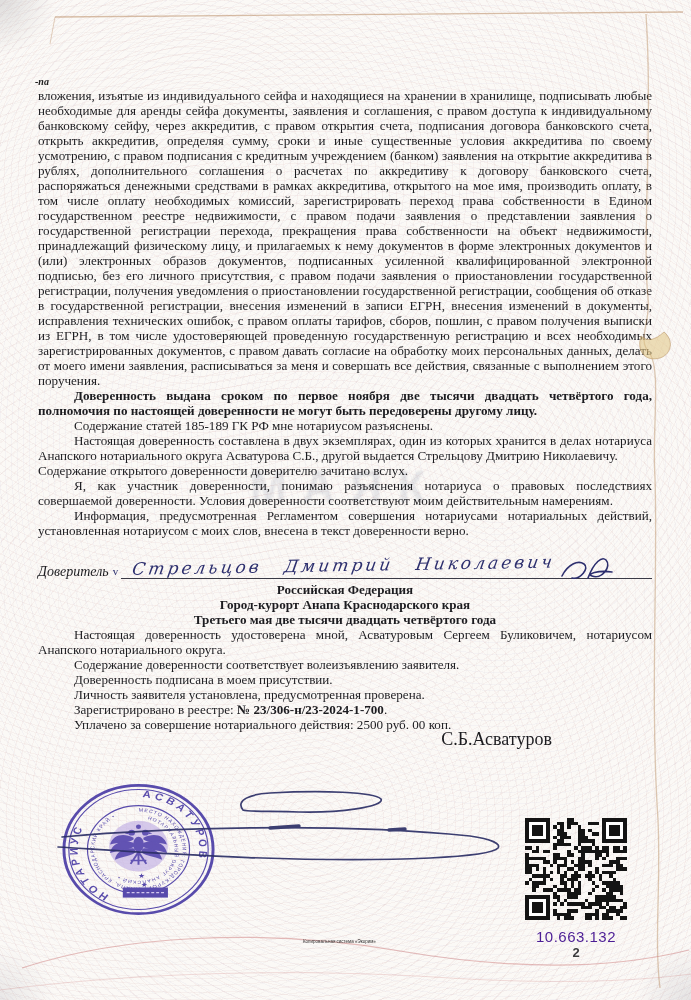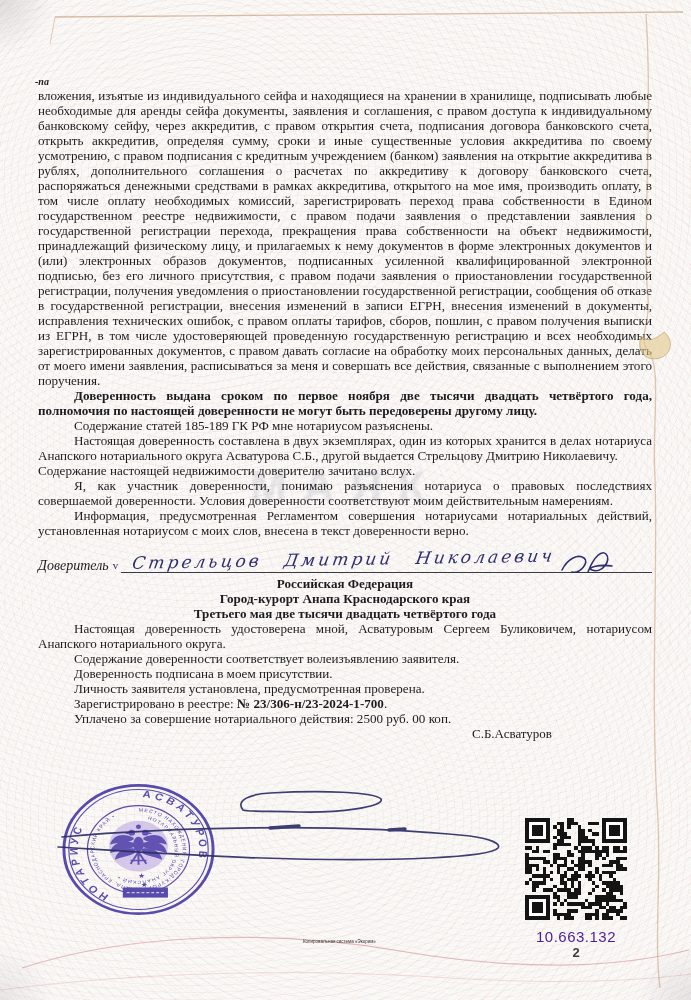--- a/index.html
+++ b/index.html
@@ -19,30 +19,30 @@
 
   .frag{position:absolute;left:35px;top:76px;font-size:10px;font-weight:bold;font-style:italic;color:#222;}
 
   .doc{position:absolute;left:38px;top:88px;width:614px;color:#1c1c20;
        font-size:13.1px;line-height:15px;text-align:justify;}
   .doc p{margin:0;}
   .indent{text-indent:36px;}
   .bold{font-weight:bold;}
   .center{text-align:center;}
 
-  .sig-row{display:flex;align-items:flex-end;margin-top:9px;margin-bottom:3px;height:26px;}
+  .sig-row{display:flex;align-items:flex-end;margin-top:15px;margin-bottom:3px;height:26px;}
   .sig-label{font-style:italic;font-size:14px;white-space:nowrap;padding-right:4px;}
   .sig-tick{font-size:11px;color:#2d2f6e;padding-right:3px;}
   .sig-line{flex:1;border-bottom:1.4px solid #3a3a46;display:flex;align-items:flex-end;}
   .handwriting{font-family:"DejaVu Serif", serif;font-style:italic;font-size:17px;
        color:#2d2f6e;letter-spacing:3px;word-spacing:14px;transform:skewX(-10deg) rotate(-1deg);
        transform-origin:left bottom;white-space:nowrap;padding:0 0 1px 10px;}
   .paraph-svg{margin-left:6px;margin-bottom:-6px;}
 
-  .notary-sign{text-align:right;padding-right:100px;margin-top:6px;font-size:13px;}
+  .notary-sign{text-align:right;padding-right:100px;margin-top:6px;font-size:18px;}
 
   .watermark{position:absolute;left:250px;top:462px;font-family:"Liberation Sans", sans-serif;
        font-weight:bold;font-size:44px;letter-spacing:16px;color:rgba(100,110,145,.14);
        filter:blur(1.3px);pointer-events:none;}
 
   .overlay{position:absolute;inset:0;pointer-events:none;}
 
   .stamp{position:absolute;left:60px;top:782px;width:157px;height:135px;opacity:.92;
          filter:blur(.25px);}
 
@@ -65,21 +65,21 @@
 
 <div class="watermark">МАЯК</div>
 
 <span class="frag">-па</span>
 
 <div class="doc">
   <p>вложения, изъятые из индивидуального сейфа и находящиеся на хранении в хранилище, подписывать любые необходимые для аренды сейфа документы, заявления и соглашения, с правом доступа к индивидуальному банковскому сейфу, через аккредитив, с правом открытия счета, подписания договора банковского счета, открыть аккредитив, определяя сумму, сроки и иные существенные условия аккредитива по своему усмотрению, с правом подписания с кредитным учреждением (банком) заявления на открытие аккредитива в рублях, дополнительного соглашения о расчетах по аккредитиву к договору банковского счета, распоряжаться денежными средствами в рамках аккредитива, открытого на мое имя, производить оплату, в том числе оплату необходимых комиссий, зарегистрировать переход права собственности в Едином государственном реестре недвижимости, с правом подачи заявления о представлении заявления о государственной регистрации перехода, прекращения права собственности на объект недвижимости, принадлежащий физическому лицу, и прилагаемых к нему документов в форме электронных документов и (или) электронных образов документов, подписанных усиленной квалифицированной электронной подписью, без его личного присутствия, с правом подачи заявления о приостановлении государственной регистрации, получения уведомления о приостановлении государственной регистрации, сообщения об отказе в государственной регистрации, внесения изменений в записи ЕГРН, внесения изменений в документы, исправления технических ошибок, с правом оплаты тарифов, сборов, пошлин, с правом получения выписки из ЕГРН, в том числе удостоверяющей проведенную государственную регистрацию и всех необходимых зарегистрированных документов, с правом давать согласие на обработку моих персональных данных, делать от моего имени заявления, расписываться за меня и совершать все действия, связанные с выполнением этого поручения.</p>
   <p class="indent bold">Доверенность выдана сроком по первое ноября две тысячи двадцать четвёртого года, полномочия по настоящей доверенности не могут быть передоверены другому лицу.</p>
   <p class="indent">Содержание статей 185-189 ГК РФ мне нотариусом разъяснены.</p>
   <p class="indent">Настоящая доверенность составлена в двух экземплярах, один из которых хранится в делах нотариуса Анапского нотариального округа Асватурова С.Б., другой выдается Стрельцову Дмитрию Николаевичу.</p>
-  <p>Содержание настоящей недвижимости доверителю зачитано вслух.</p>
+  <p>Содержание открытого доверенности доверителю зачитано вслух.</p>
   <p class="indent">Я, как участник доверенности, понимаю разъяснения нотариуса о правовых последствиях совершаемой доверенности. Условия доверенности соответствуют моим действительным намерениям.</p>
   <p class="indent">Информация, предусмотренная Регламентом совершения нотариусами нотариальных действий, установленная нотариусом с моих слов, внесена в текст доверенности верно.</p>
 
   <div class="sig-row">
     <span class="sig-label">Доверитель</span>
     <span class="sig-tick">v</span>
     <span class="sig-line">
       <span class="handwriting">Стрельцов Дмитрий Николаевич</span>
       <svg class="paraph-svg" width="58" height="30" viewBox="0 0 58 30">
         <path d="M4,22 C10,10 20,6 26,10 C32,14 22,26 14,24 M30,24 C36,8 44,2 48,6 C54,12 44,26 34,22 C28,20 40,16 54,18" fill="none" stroke="#2d2f6e" stroke-width="1.6" stroke-linecap="round"></path>

